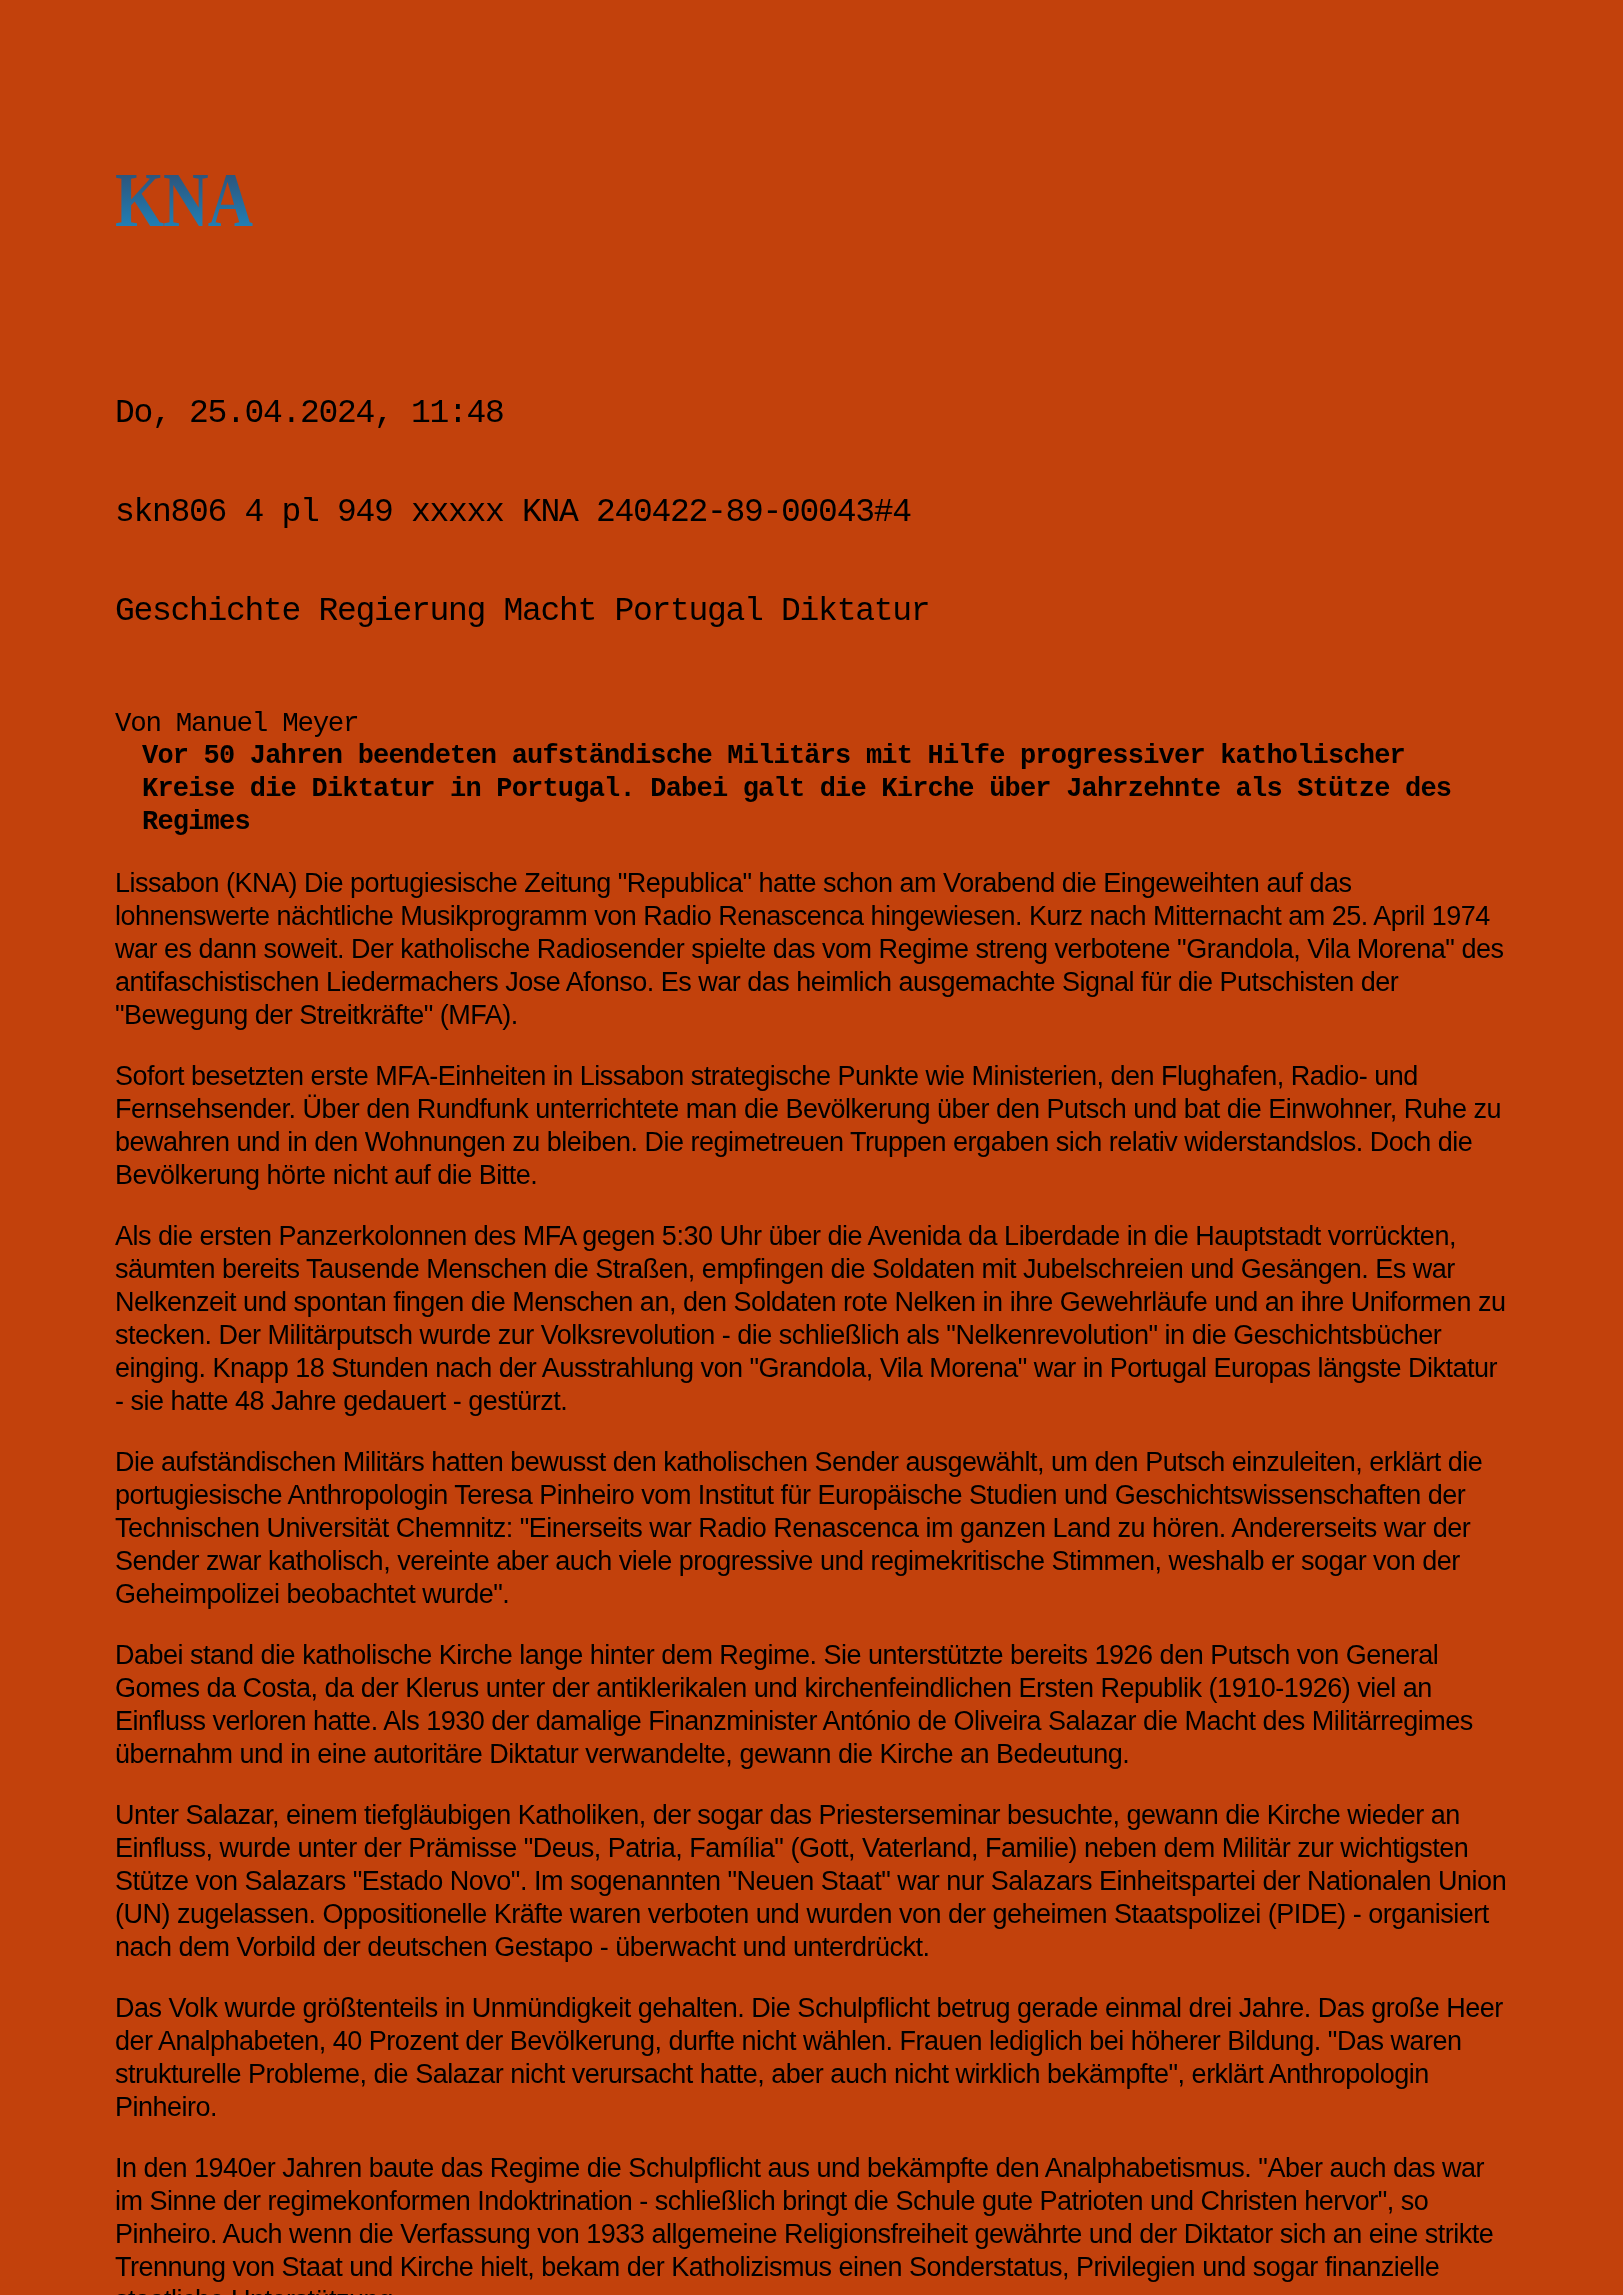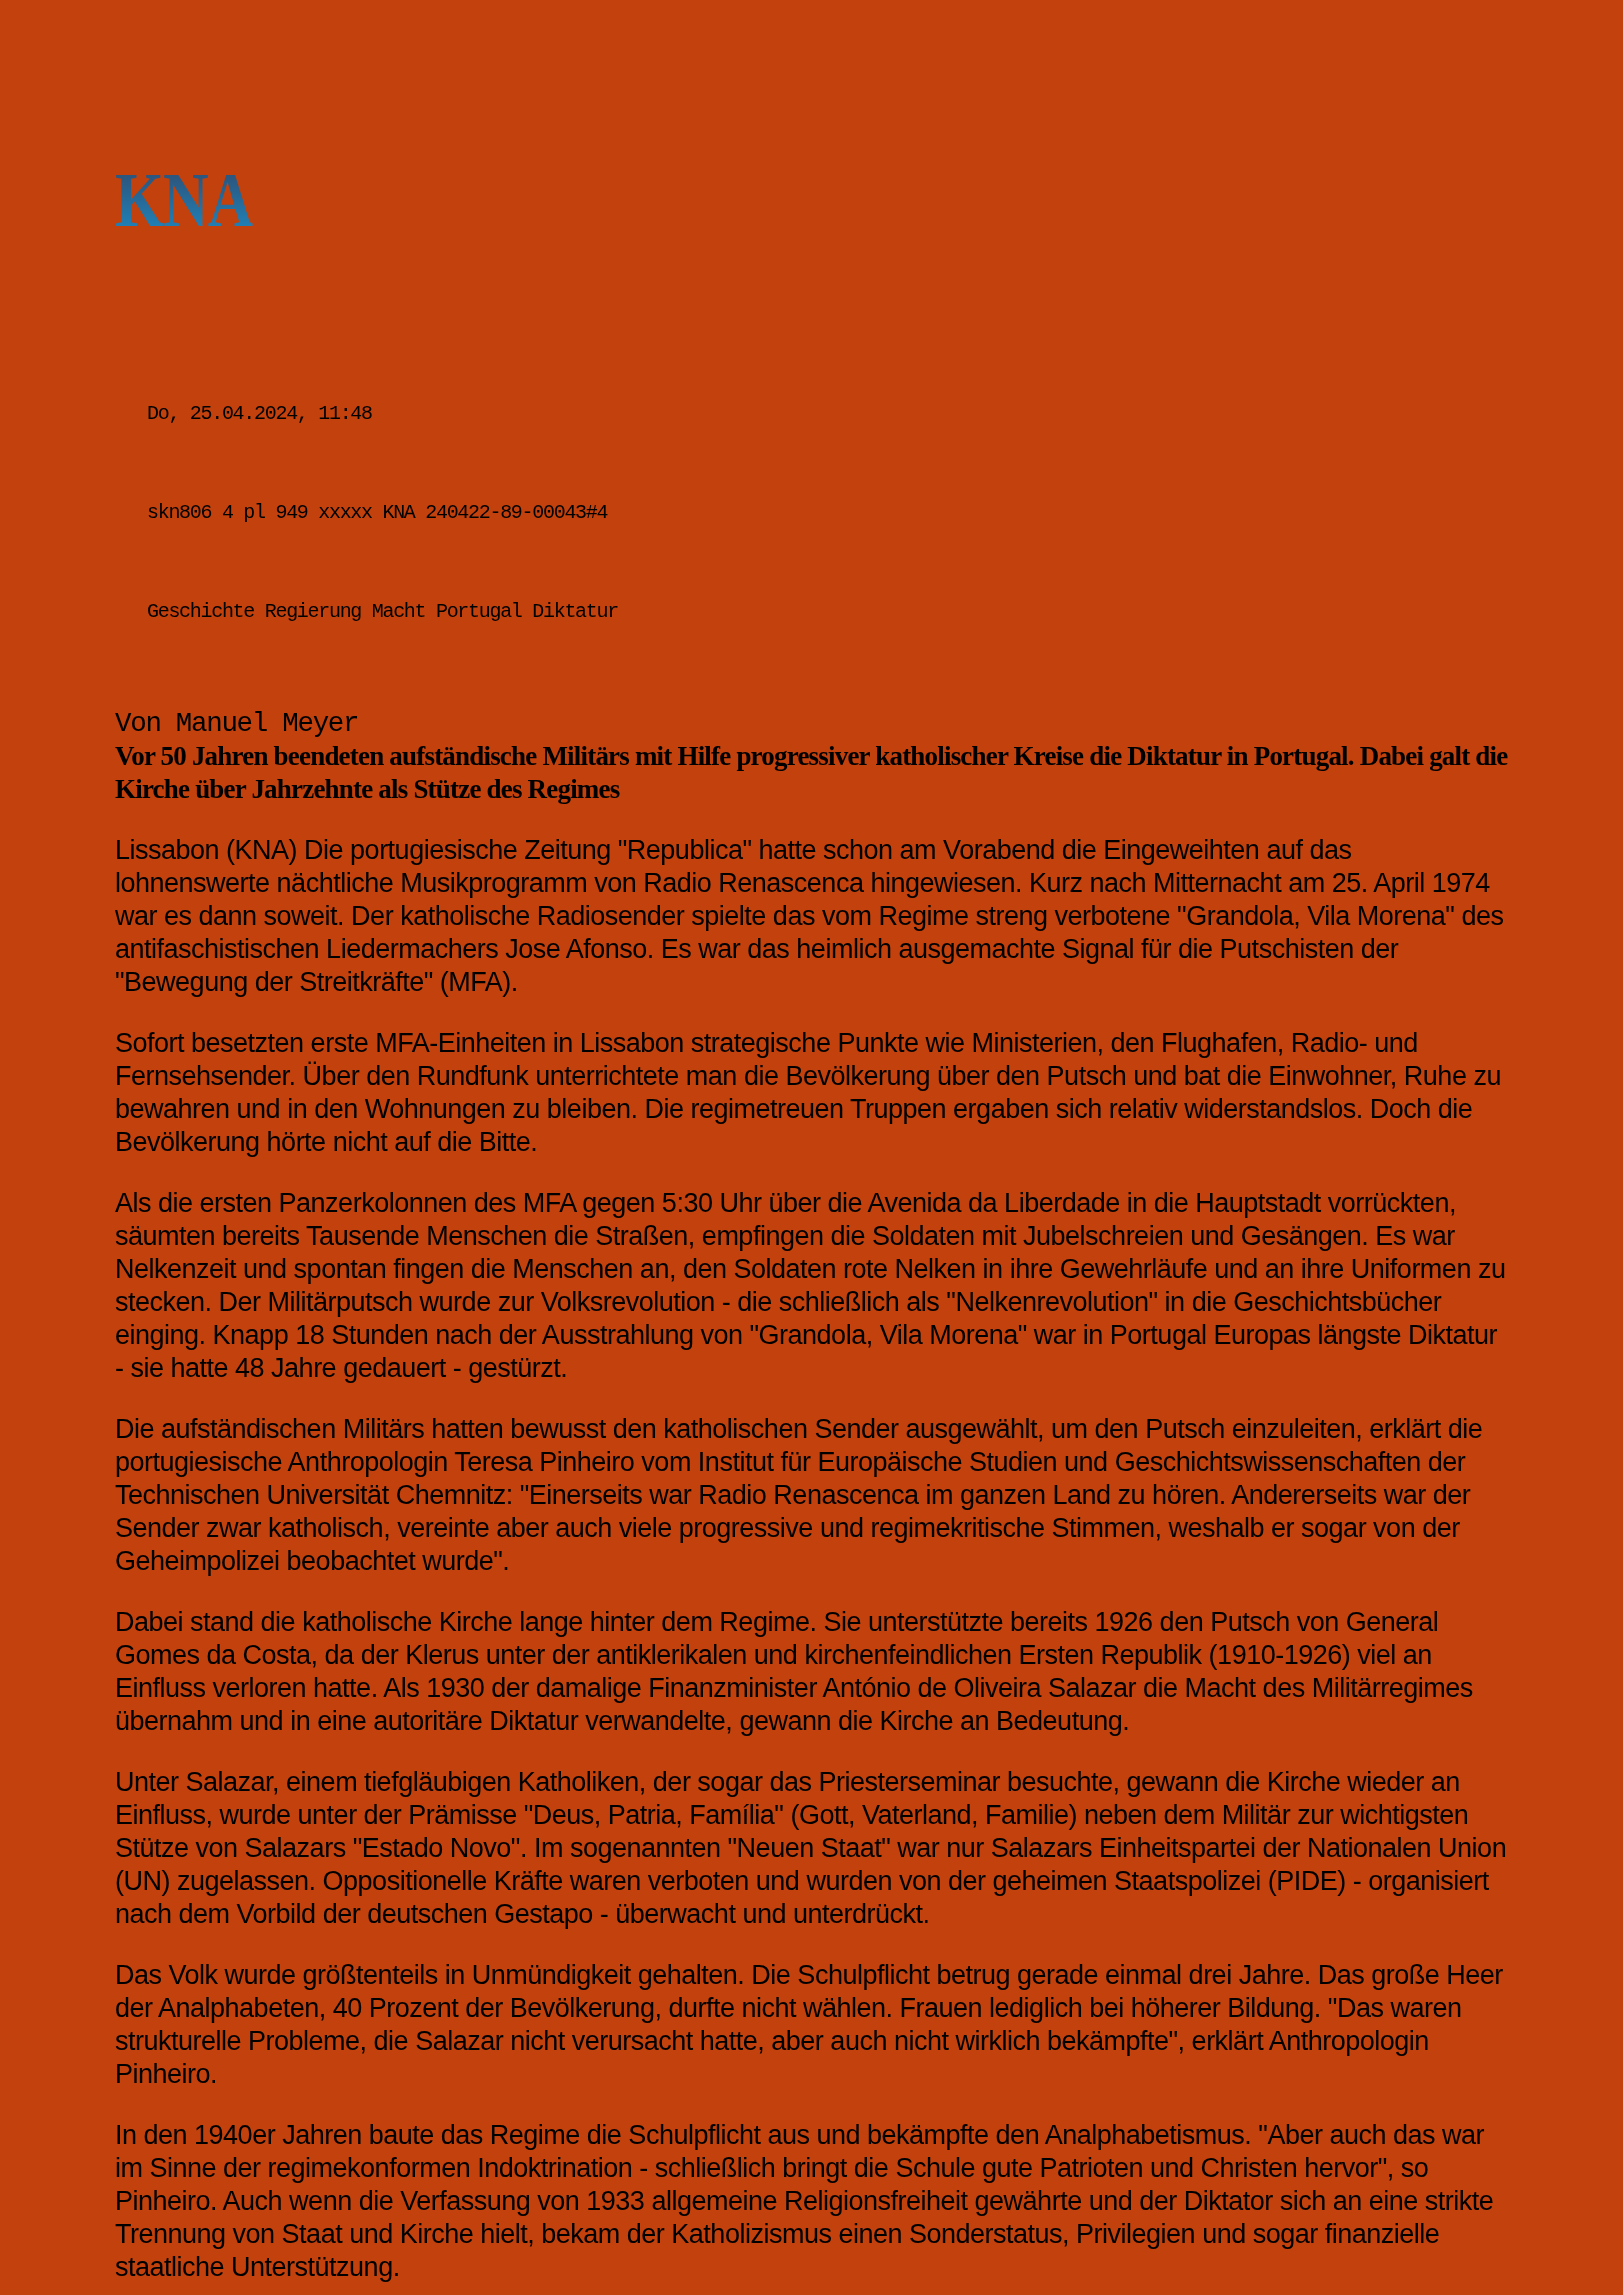--- a/index.html
+++ b/index.html
@@ -28,48 +28,48 @@
     transform-origin: 0 50%;
     background: linear-gradient(180deg, var(--logo-top, #2e4d72) 0%, var(--logo-bottom, #1f86be) 100%);
     -webkit-background-clip: text;
     background-clip: text;
     color: transparent;
   }
   
   .meta {
     margin-top: 95px;
     font-family: "Liberation Mono", "DejaVu Sans Mono", monospace;
-    font-size: 20px;
+    font-size: 33px;
     line-height: 33px;
     letter-spacing: -1.3px;
     white-space: pre;
-    margin-left: 32px;
   }
   
   .kicker {
     margin-top: 37px;
     font-family: "Liberation Sans", sans-serif;
     font-weight: 700;
     font-size: 27px;
     line-height: 33px;
     letter-spacing: -0.5px;
   }
   .byline {
     margin-top: 13px;
     font-family: "Liberation Mono", "DejaVu Sans Mono", monospace;
     font-size: 27.5px;
     line-height: 33px;
     letter-spacing: -1.3px;
   }
   .lede {
-    font-family: Liberation Serif, serif;
+    font-family: Liberation Mono, monospace;
     font-weight: 700;
     font-size: 27px;
     line-height: 33px;
     letter-spacing: -0.8px;
+    margin-left: 27px;
   }
   
   .article p {
     margin-top: 28px;
     font-family: "Liberation Sans", sans-serif;
     font-size: 27px;
     line-height: 33px;
     letter-spacing: -0.5px;
   }
 </style>

